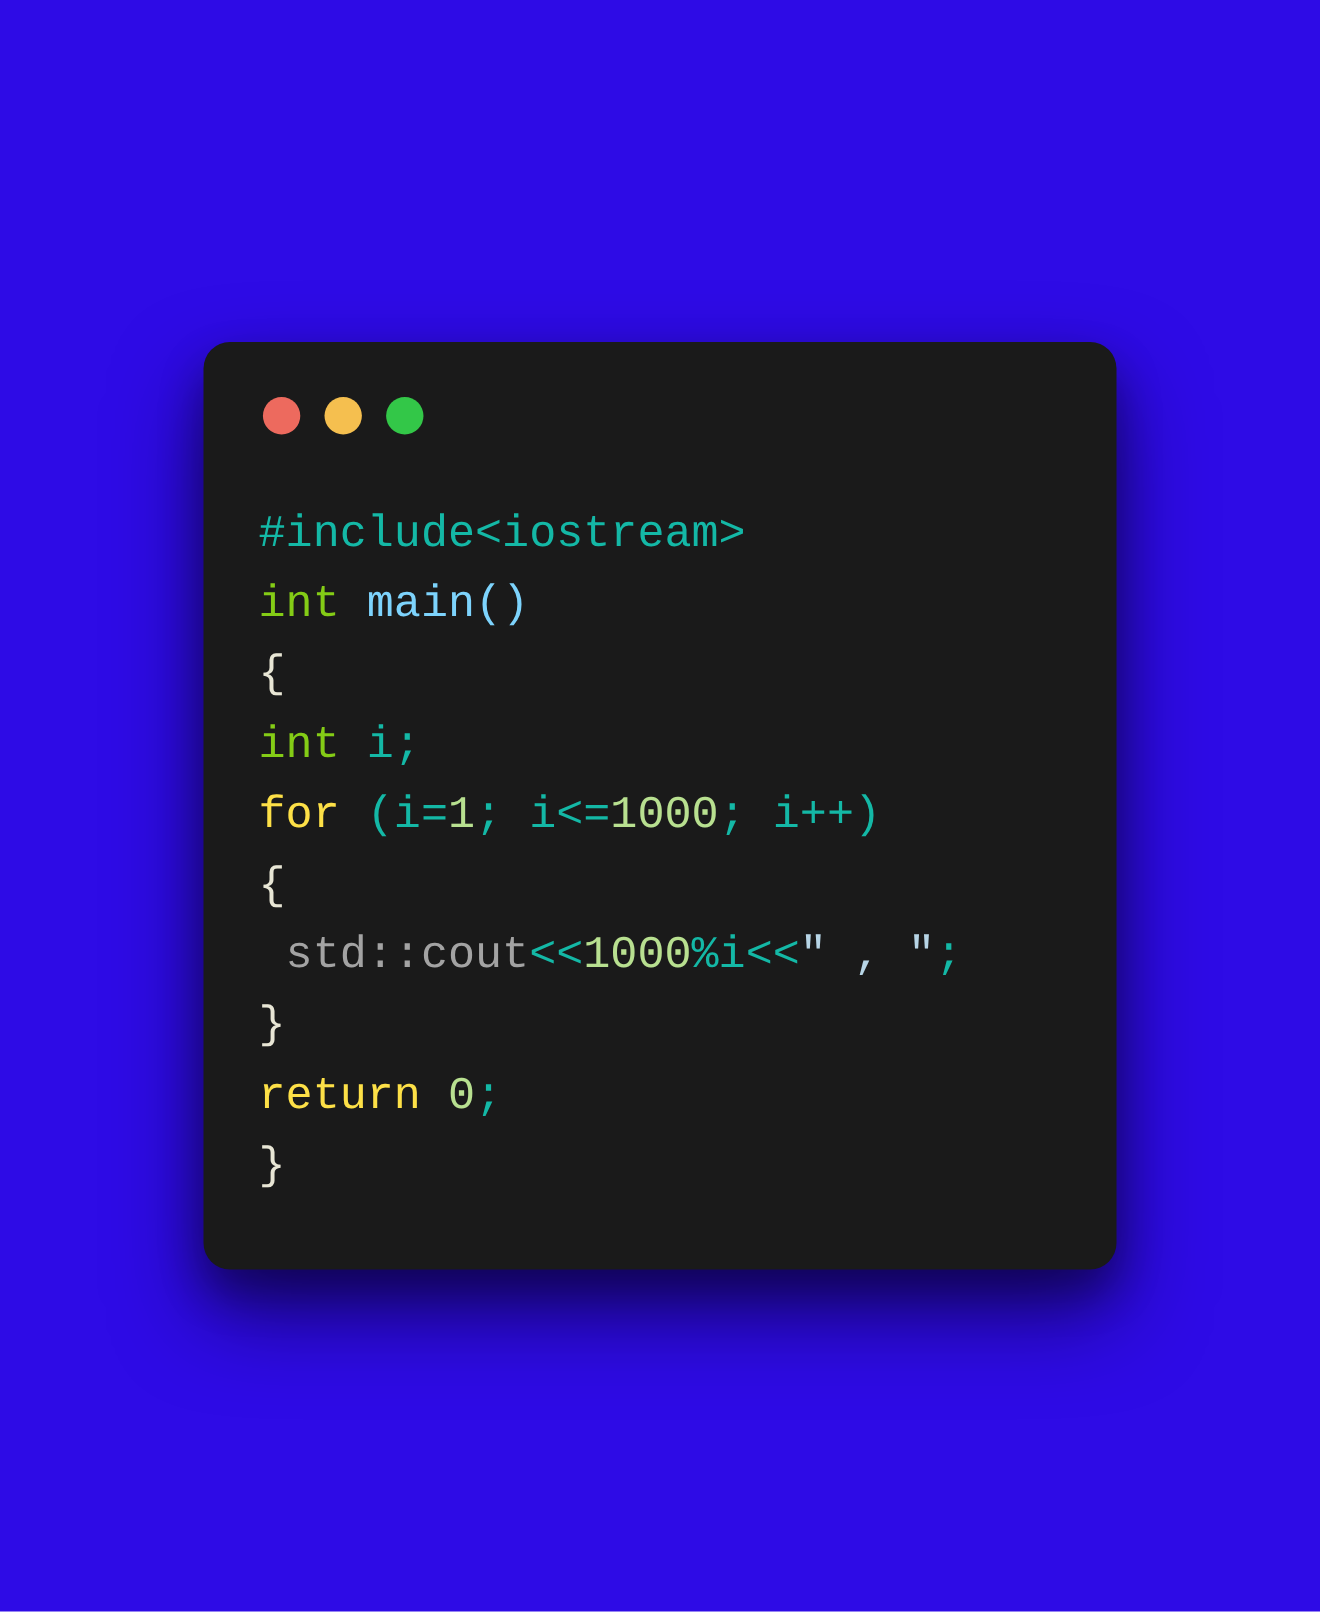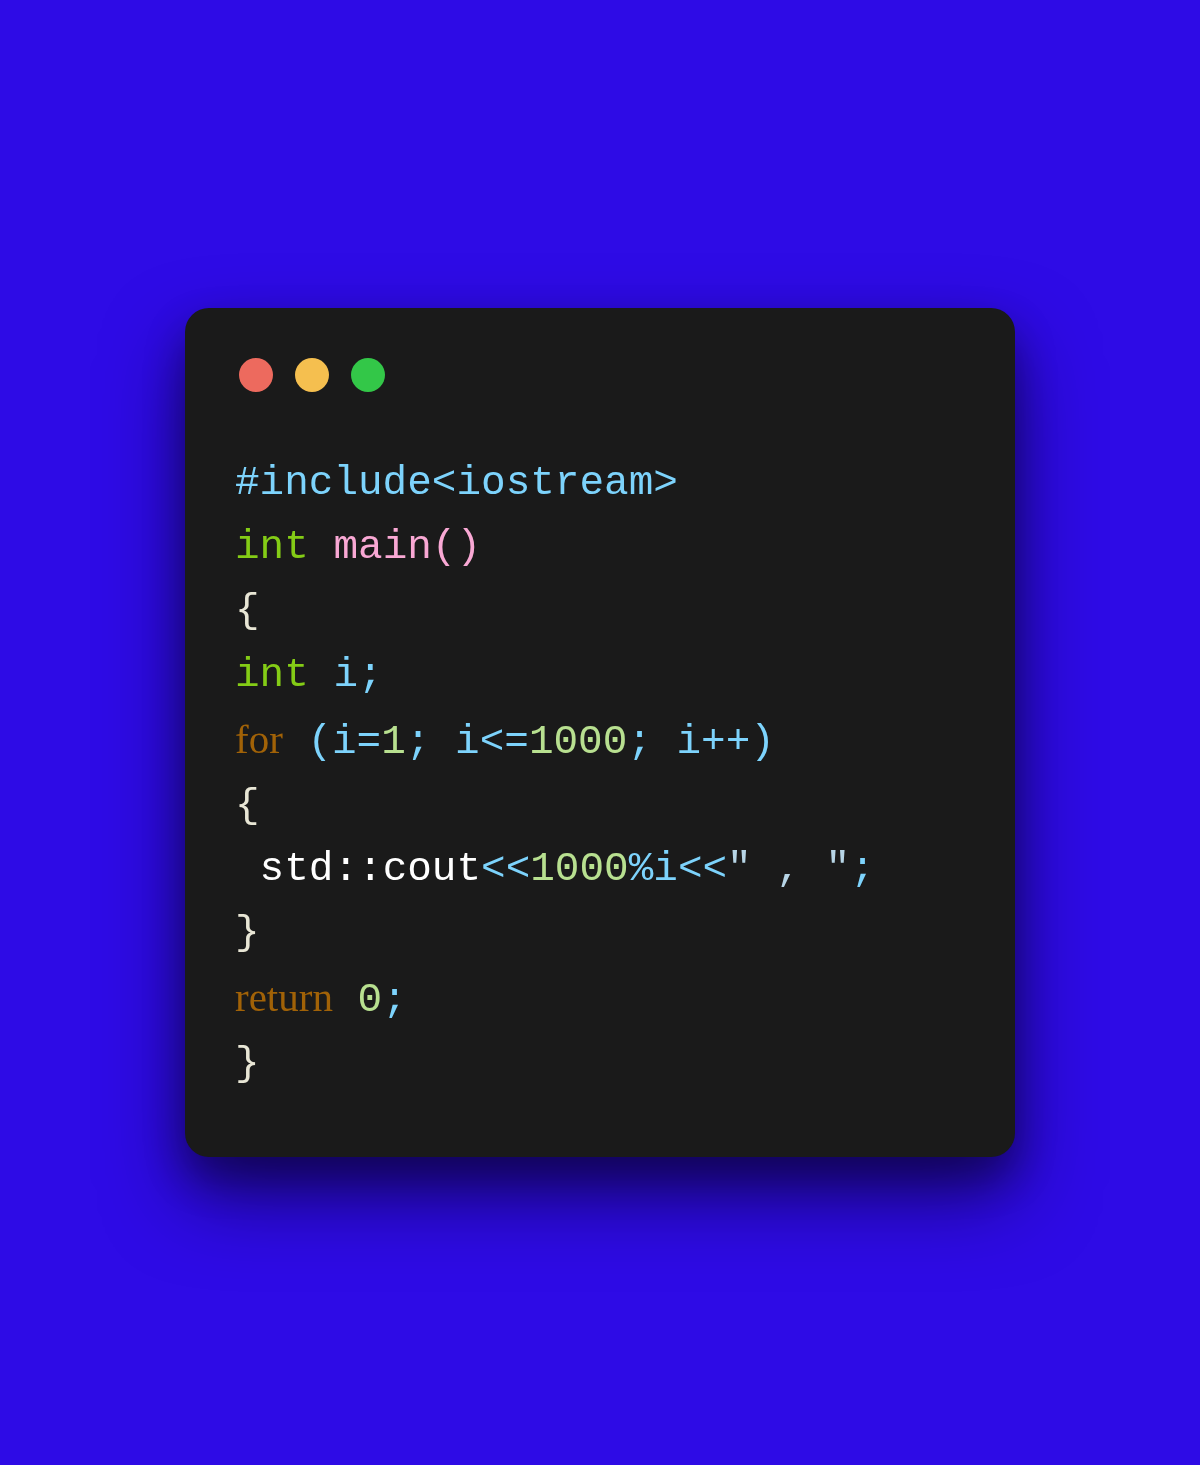--- a/index.html
+++ b/index.html
@@ -54,28 +54,28 @@
     
     .code-block {
       font-size: 41px;
       line-height: 1.56;
       white-space: pre-wrap;
       word-break: break-word;
       font-weight: 400;
       letter-spacing: 0;
     }
     
-    .tok-default { color: #7dd3fc; }
+    .tok-default { color: #14b8a6; }
     .tok-keyword-type { color: #84cc16; }
-    .tok-keyword { color: #a16207; font-family: Liberation Serif, serif; }
-    .tok-function { color: #f9a8d4; }
+    .tok-keyword { color: #fde047; }
+    .tok-function { color: #7dd3fc; }
     .tok-punctuation { color: #e8e6d5; }
     .tok-number { color: #b8e090; }
     .tok-string { color: #b7d5e6; }
-    .tok-namespace { color: #ffffff; }
+    .tok-namespace { color: #a3a3a3; }
   </style>
 </head>
 <body>
 
 <div class="terminal-window">
   <div class="traffic-lights">
     <div class="traffic-light red"></div>
     <div class="traffic-light yellow"></div>
     <div class="traffic-light green"></div>
   </div>

